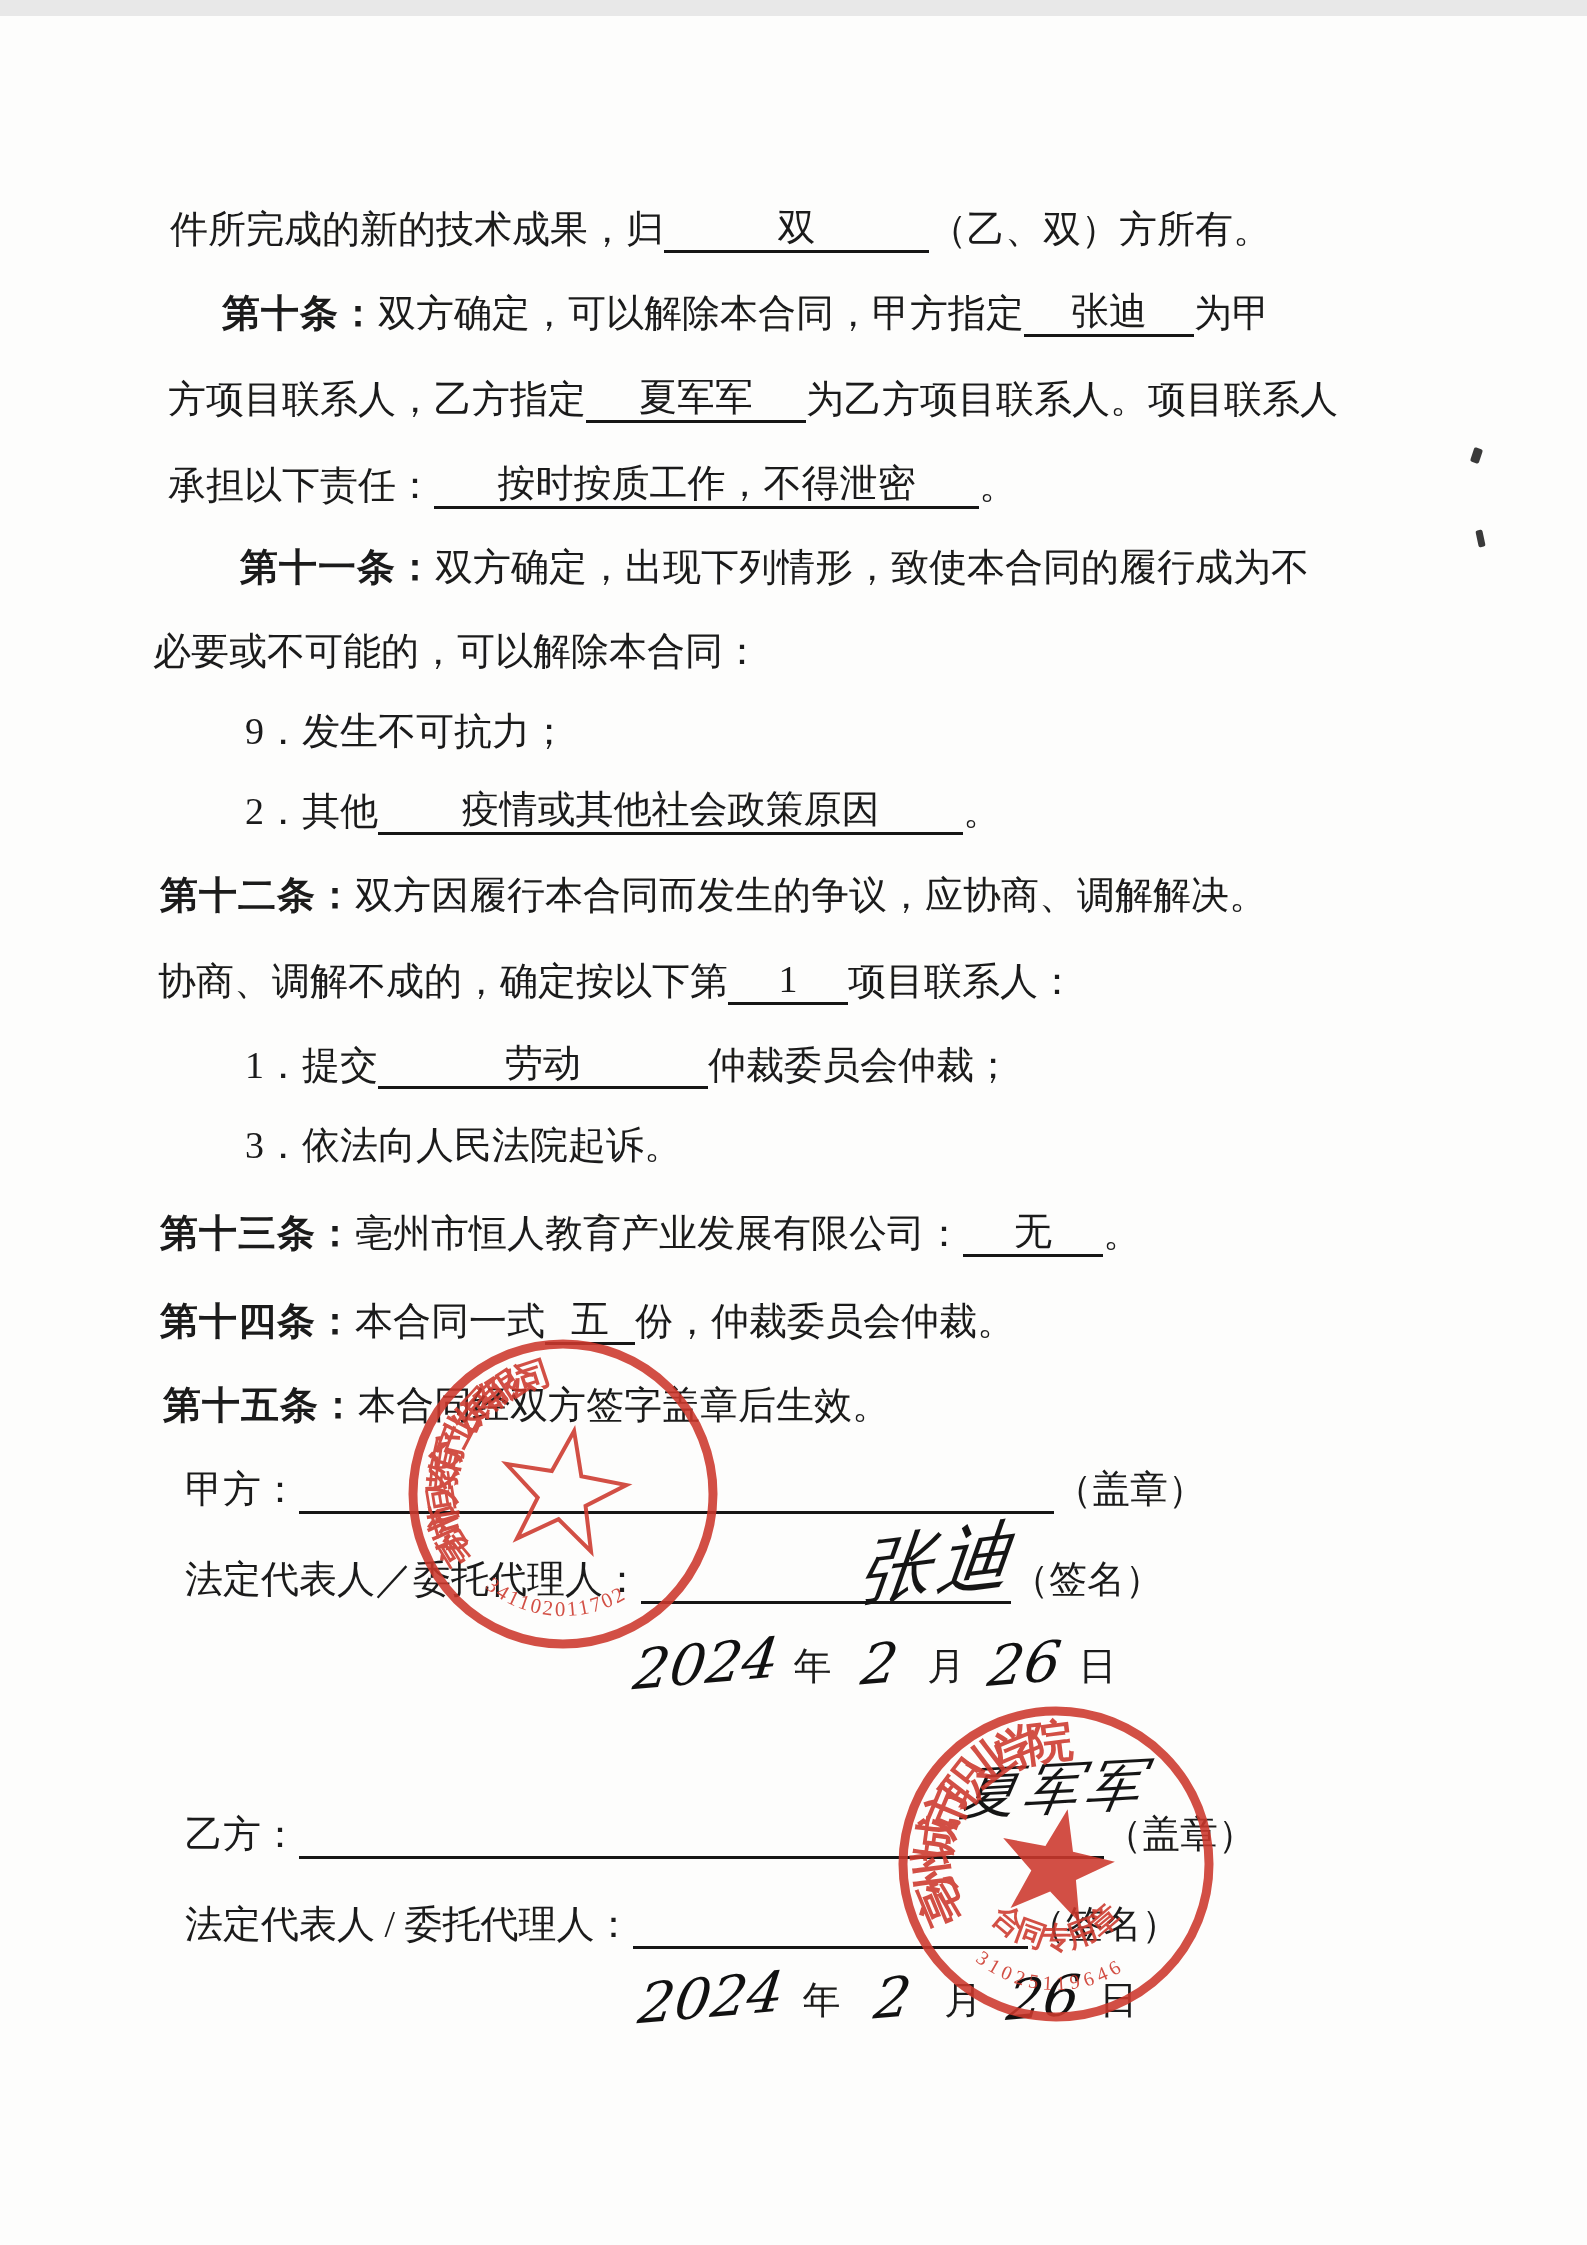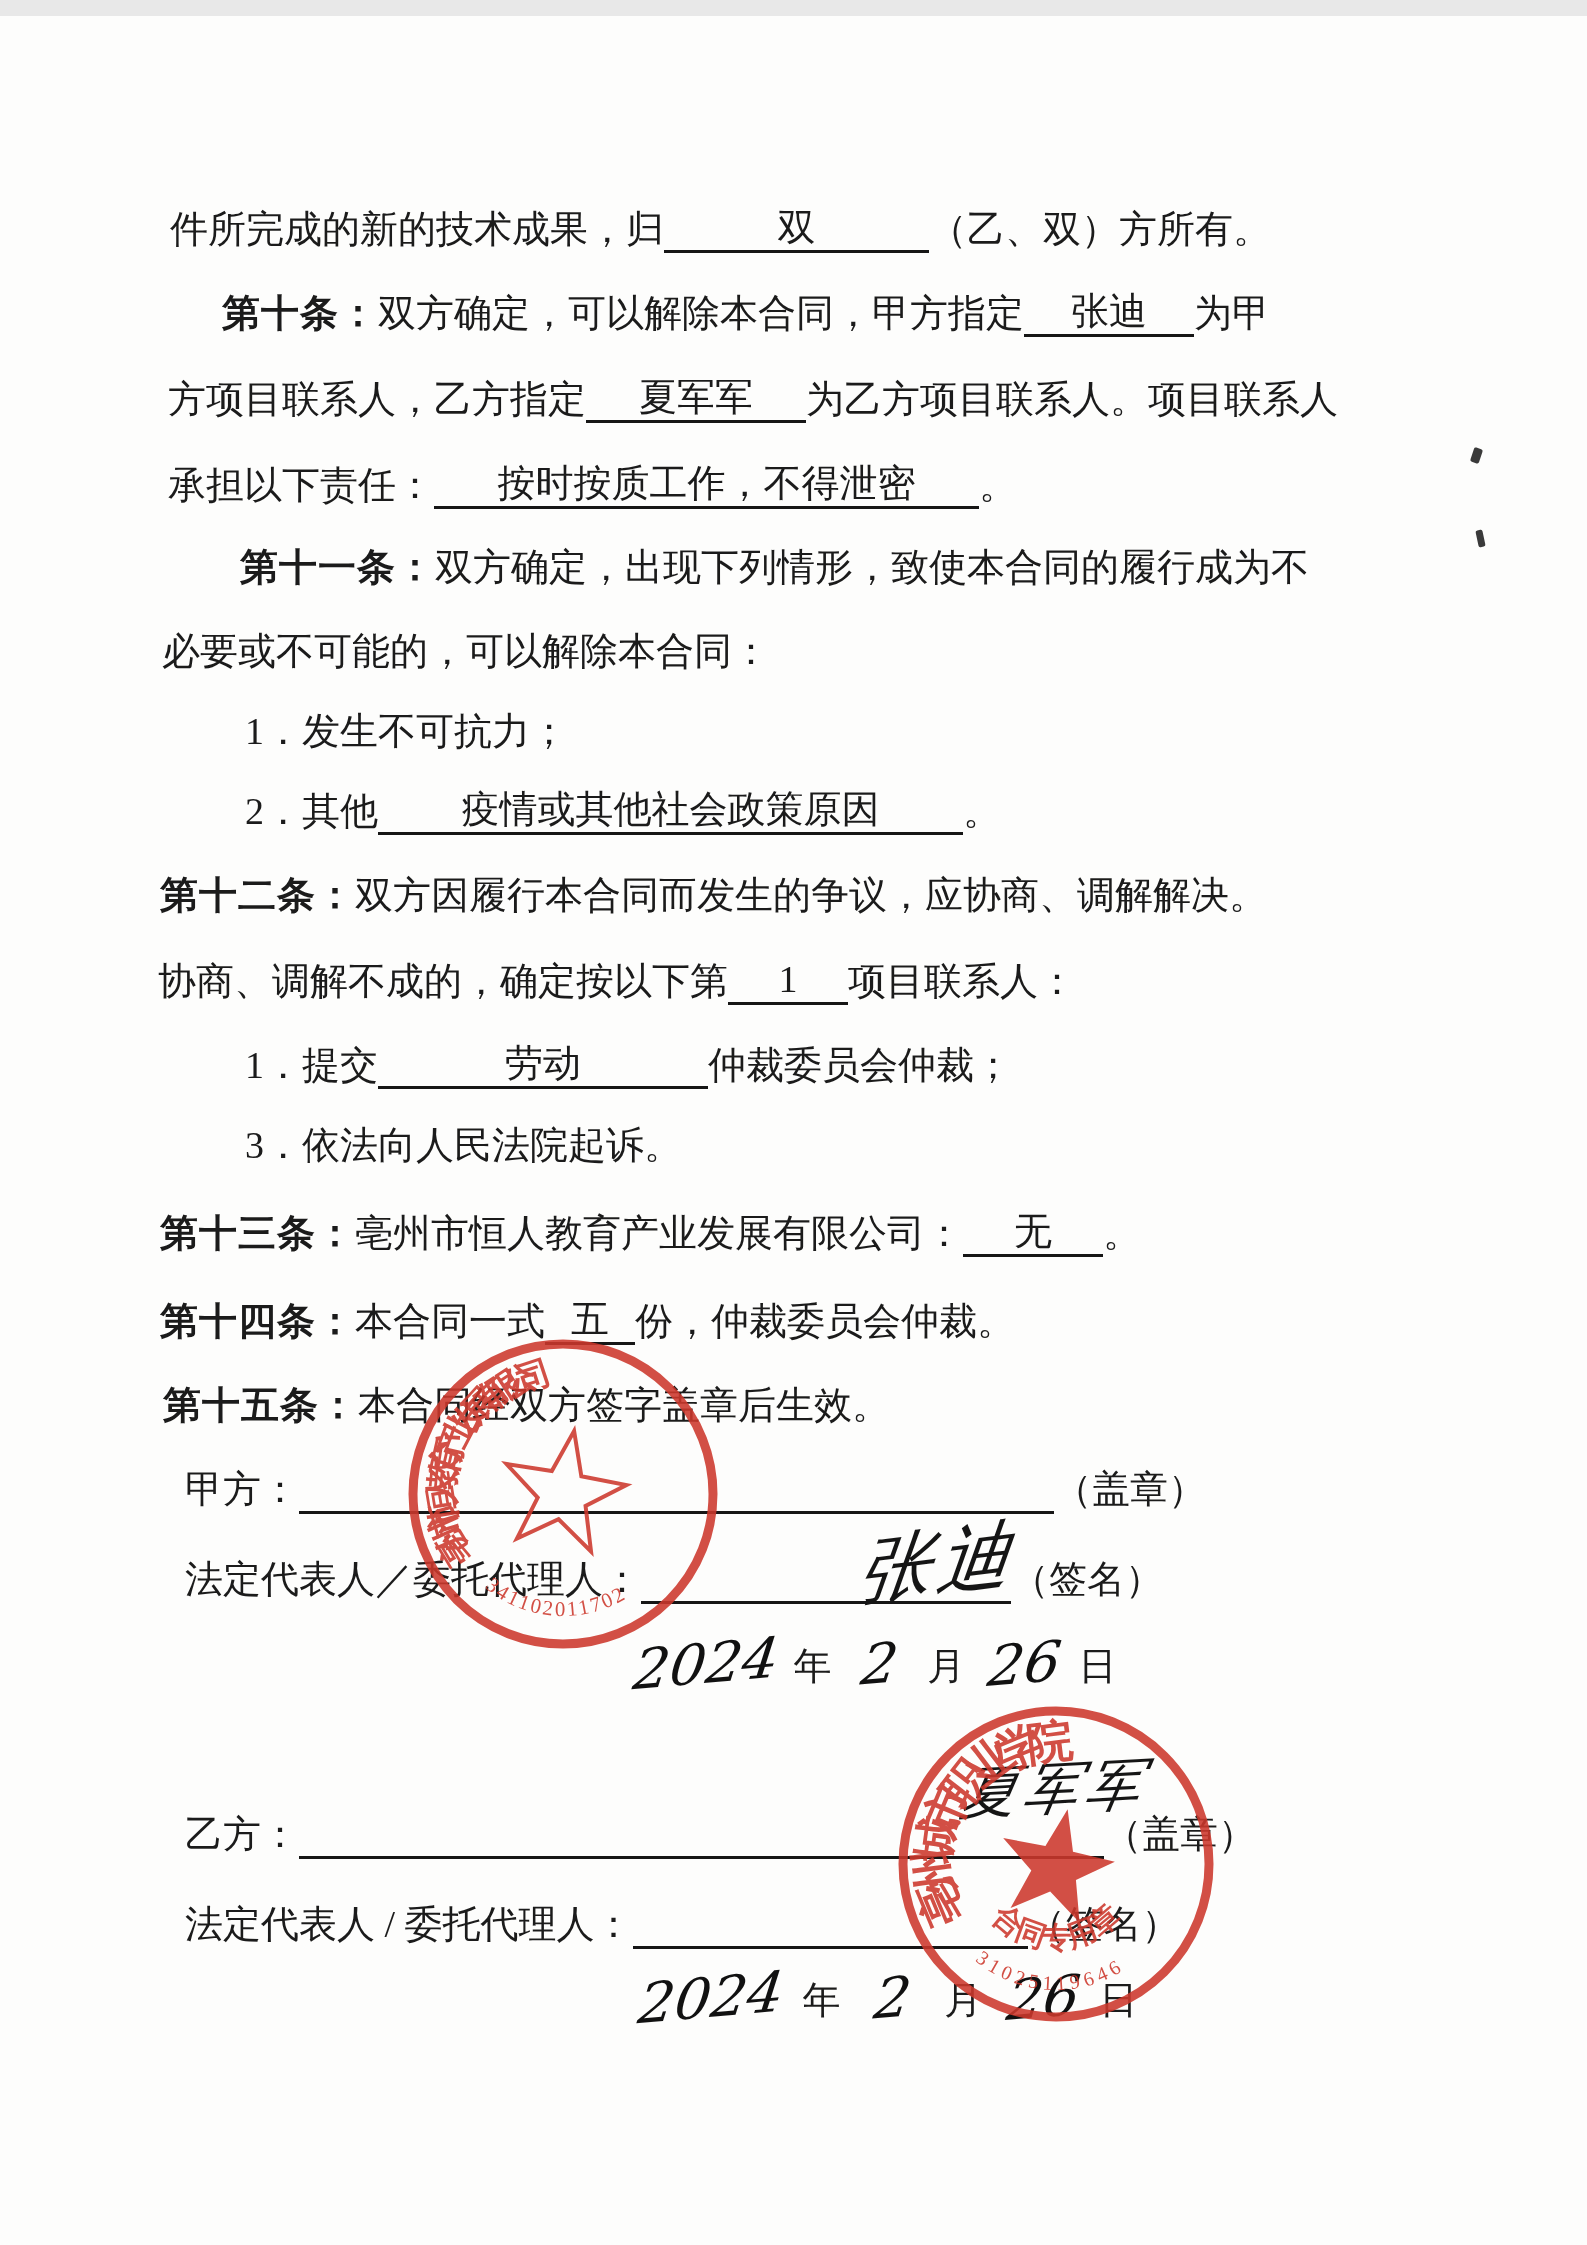--- a/index.html
+++ b/index.html
@@ -30,22 +30,22 @@
 </head>
 <body>
 
 <div class="page">
   <div id="lines">
       <div class="line" style="left: 170px; top: 188px;"><span class="seg">件所完成的新的技术成果，归</span><span class="seg blank" style="min-width: 265px;">双</span><span class="seg">（乙、双）方所有。</span></div>
       <div class="line" style="left: 222px; top: 272px;"><span class="seg hd">第十条：</span><span class="seg">双方确定，可以解除本合同，甲方指定</span><span class="seg blank" style="min-width: 170px;">张迪</span><span class="seg">为甲</span></div>
       <div class="line" style="left: 168px; top: 358px;"><span class="seg">方项目联系人，乙方指定</span><span class="seg blank" style="min-width: 220px;">夏军军</span><span class="seg">为乙方项目联系人。项目联系人</span></div>
       <div class="line" style="left: 168px; top: 444px;"><span class="seg">承担以下责任：</span><span class="seg blank" style="min-width: 545px;">按时按质工作，不得泄密</span><span class="seg">。</span></div>
       <div class="line" style="left: 240px; top: 528px;"><span class="seg hd">第十一条：</span><span class="seg">双方确定，出现下列情形，致使本合同的履行成为不</span></div>
-      <div class="line" style="left: 162px; top: 612px;"><span class="seg">必要或不可能的，可以解除本合同：</span></div>
-      <div class="line" style="left: 245px; top: 692px;"><span class="seg">1．发生不可抗力；</span></div>
+      <div class="line" style="left: 153px; top: 612px;"><span class="seg">必要或不可能的，可以解除本合同：</span></div>
+      <div class="line" style="left: 245px; top: 692px;"><span class="seg">9．发生不可抗力；</span></div>
       <div class="line" style="left: 245px; top: 770px;"><span class="seg">2．其他</span><span class="seg blank" style="min-width: 585px;">疫情或其他社会政策原因</span><span class="seg">。</span></div>
       <div class="line" style="left: 160px; top: 856px;"><span class="seg hd">第十二条：</span><span class="seg">双方因履行本合同而发生的争议，应协商、调解解决。</span></div>
       <div class="line" style="left: 158px; top: 940px;"><span class="seg">协商、调解不成的，确定按以下第</span><span class="seg blank" style="min-width: 120px;">1</span><span class="seg">项目联系人：</span></div>
       <div class="line" style="left: 245px; top: 1024px;"><span class="seg">1．提交</span><span class="seg blank" style="min-width: 330px;">劳动</span><span class="seg">仲裁委员会仲裁；</span></div>
       <div class="line" style="left: 245px; top: 1106px;"><span class="seg">3．依法向人民法院起诉。</span></div>
       <div class="line" style="left: 160px; top: 1192px;"><span class="seg hd">第十三条：</span><span class="seg">亳州市恒人教育产业发展有限公司：</span><span class="seg blank" style="min-width: 140px;">无</span><span class="seg">。</span></div>
       <div class="line" style="left: 160px; top: 1280px;"><span class="seg hd">第十四条：</span><span class="seg">本合同一式</span><span class="seg blank" style="min-width: 90px;">五</span><span class="seg">份，仲裁委员会仲裁。</span></div>
       <div class="line" style="left: 163px; top: 1366px;"><span class="seg hd">第十五条：</span><span class="seg">本合同经双方签字盖章后生效。</span></div>
       <div class="line" style="left: 185px; top: 1450px;"><span class="seg">甲方：</span><span class="seg blank" style="min-width: 755px;"></span><span class="seg">（盖章）</span></div>
       <div class="line" style="left: 185px; top: 1540px;"><span class="seg">法定代表人／委托代理人：</span><span class="seg blank" style="min-width: 370px;"></span><span class="seg">（签名）</span></div>

